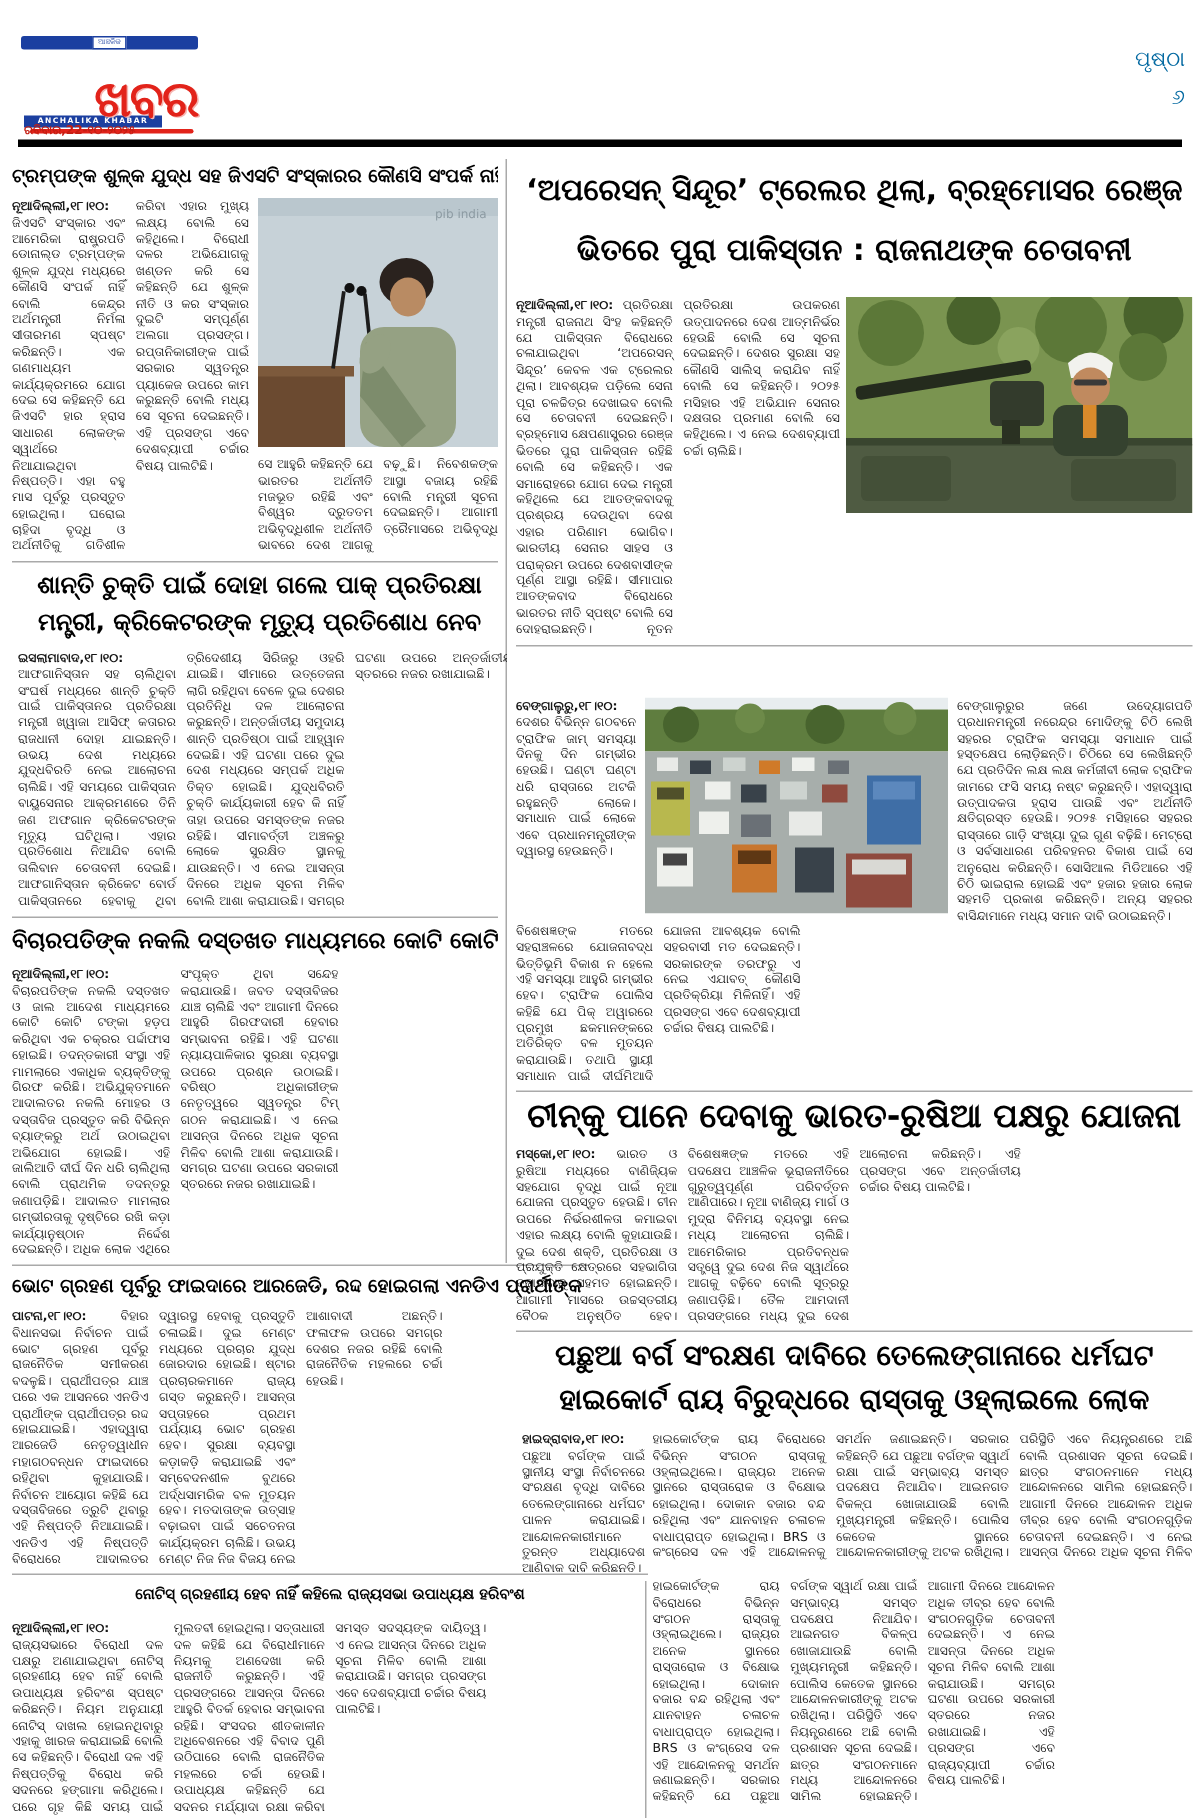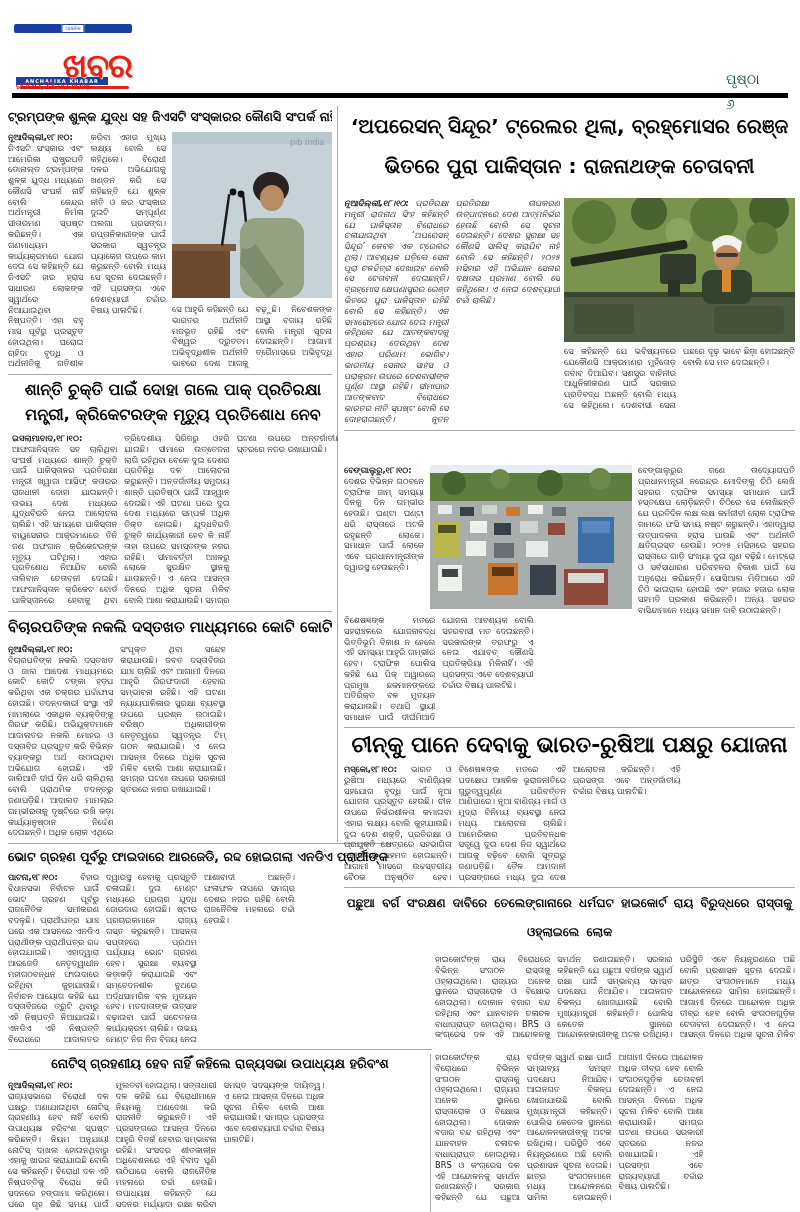--- a/index.html
+++ b/index.html
@@ -14,21 +14,21 @@
   .logo-title{font-size:33px;line-height:34px;font-weight:bold;color:#e2231a;
        letter-spacing:-1px;text-align:right;
        text-shadow:1px 1px 0 #f6b6b2;margin-top:16px;}
   .logo-strip{height:8px;background:#1b3fa0;color:#ffffff;font-size:5px;line-height:8px;
        text-align:center;letter-spacing:1px;font-weight:bold;width:78%;margin:-6px 0 0 2px;}
   .logo-swoosh{height:3px;background:#e2231a;width:92%;margin:1px 0 0 6px;border-radius:2px;}
   .dateline{position:absolute;left:16px;top:82px;font-size:8px;color:#c41d12;font-weight:bold;}
   .banner{position:absolute;left:298px;top:36px;width:404px;height:42px;background:#ffd21c;
        border-radius:9px;display:flex;align-items:center;justify-content:center;}
   .banner-text{font-size:26px;font-weight:bold;color:#000;}
-  .pageno{position:absolute;left:726px;top:28px;width:64px;text-align:left;font-size:14px;line-height:25px;color:#14532d;margin-top:39px;}
+  .pageno{position:absolute;left:726px;top:28px;width:64px;text-align:right;font-size:14px;line-height:25px;color:#0369a1;}
   .masthead-rule{position:absolute;left:12px;top:93px;width:776px;height:5px;background:#000;}
   
   .art{position:absolute;overflow:hidden;}
   .hl{font-weight:bold;color:#000;text-align:center;overflow:hidden;}
   .hl-nowrap{white-space:nowrap;}
   .bd{font-size:8.3px;line-height:1.3;text-align:justify;color:#151515;overflow:hidden;}
   .bd b{font-weight:bold;}
   .cols2{column-count:2;column-gap:7px;column-fill:auto;}
   .cols3{column-count:3;column-gap:7px;column-fill:auto;}
   .cols4{column-count:4;column-gap:7px;column-fill:auto;}
@@ -91,21 +91,21 @@
       <ellipse cx="100" cy="66" rx="12" ry="13" fill="#b98b63"></ellipse>
       <rect x="68" y="86" width="64" height="80" rx="16" fill="#95a183"></rect>
       <path d="M72 96 L112 152 L96 166 L68 132 Z" fill="#7d8c6c"></path>
       <ellipse cx="78" cy="104" rx="9" ry="14" fill="#95a183" transform="rotate(28 78 104)"></ellipse>
     </svg>
     <div style="position:absolute;left:164px;top:198px;width:160px;height:66px;" class="bd cols2">ସେ ଆହୁରି କହିଛନ୍ତି ଯେ ଭାରତର ଅର୍ଥନୀତି ମଜଭୂତ ରହିଛି ଏବଂ ବିଶ୍ୱର ଦ୍ରୁତତମ ଅଭିବୃଦ୍ଧିଶୀଳ ଅର୍ଥନୀତି ଭାବରେ ଦେଶ ଆଗକୁ ବଢ଼ୁଛି। ନିବେଶକଙ୍କ ଆସ୍ଥା ବଜାୟ ରହିଛି ବୋଲି ମନ୍ତ୍ରୀ ସୂଚନା ଦେଇଛନ୍ତି। ଆଗାମୀ ତ୍ରୈମାସରେ ଅଭିବୃଦ୍ଧି ହାର ଅଧିକ ରହିବ ବୋଲି ଆଶା କରାଯାଉଛି।</div>
   </div>
 
   <div class="art" style="left:344px;top:106px;width:451px;height:322px;">
     <div class="hl" style="font-size:20px;line-height:40px;height:84px;">‘ଅପରେସନ୍ ସିନ୍ଦୂର’ ଟ୍ରେଲର ଥିଲା, ବ୍ରହ୍ମୋସର ରେଞ୍ଜ ଭିତରେ ପୁରା ପାକିସ୍ତାନ : ରାଜନାଥଙ୍କ ଚେତାବନୀ</div>
-    <div style="position:absolute;left:0;top:92px;width:216px;height:230px;font-style:italic;" class="bd cols2">
+    <div style="position:absolute;left:0;top:92px;width:216px;height:230px;" class="bd cols2">
       <b>ନୂଆଦିଲ୍ଲୀ,୧୮।୧୦:</b>
       <span>ପ୍ରତିରକ୍ଷା ମନ୍ତ୍ରୀ ରାଜନାଥ ସିଂହ କହିଛନ୍ତି ଯେ ପାକିସ୍ତାନ ବିରୋଧରେ ଚଳାଯାଇଥିବା ‘ଅପରେସନ୍ ସିନ୍ଦୂର’ କେବଳ ଏକ ଟ୍ରେଲର ଥିଲା। ଆବଶ୍ୟକ ପଡ଼ିଲେ ସେନା ପୂରା ଚଳଚ୍ଚିତ୍ର ଦେଖାଇବ ବୋଲି ସେ ଚେତାବନୀ ଦେଇଛନ୍ତି। ବ୍ରହ୍ମୋସ କ୍ଷେପଣାସ୍ତ୍ରର ରେଞ୍ଜ ଭିତରେ ପୁରା ପାକିସ୍ତାନ ରହିଛି ବୋଲି ସେ କହିଛନ୍ତି। ଏକ ସମାରୋହରେ ଯୋଗ ଦେଇ ମନ୍ତ୍ରୀ କହିଥିଲେ ଯେ ଆତଙ୍କବାଦକୁ ପ୍ରଶ୍ରୟ ଦେଉଥିବା ଦେଶ ଏହାର ପରିଣାମ ଭୋଗିବ। ଭାରତୀୟ ସେନାର ସାହସ ଓ ପରାକ୍ରମ ଉପରେ ଦେଶବାସୀଙ୍କ ପୂର୍ଣ୍ଣ ଆସ୍ଥା ରହିଛି। ସୀମାପାର ଆତଙ୍କବାଦ ବିରୋଧରେ ଭାରତର ନୀତି ସ୍ପଷ୍ଟ ବୋଲି ସେ ଦୋହରାଇଛନ୍ତି। ନୂତନ ପ୍ରତିରକ୍ଷା ଉପକରଣ ଉତ୍ପାଦନରେ ଦେଶ ଆତ୍ମନିର୍ଭର ହେଉଛି ବୋଲି ସେ ସୂଚନା ଦେଇଛନ୍ତି। ଦେଶର ସୁରକ୍ଷା ସହ କୌଣସି ସାଲିସ୍ କରାଯିବ ନାହିଁ ବୋଲି ସେ କହିଛନ୍ତି। ୨୦୨୫ ମସିହାର ଏହି ଅଭିଯାନ ସେନାର ଦକ୍ଷତାର ପ୍ରମାଣ ବୋଲି ସେ କହିଥିଲେ। ଏ ନେଇ ଦେଶବ୍ୟାପୀ ଚର୍ଚ୍ଚା ଚାଲିଛି।</span>
     </div>
     <svg class="photo" style="position:absolute;left:220px;top:92px;" width="231" height="144" viewBox="0 0 231 144">
       <rect x="0" y="0" width="231" height="144" fill="#7a9450"></rect>
       <circle cx="30" cy="24" r="22" fill="#5c7838"></circle>
       <circle cx="85" cy="14" r="18" fill="#49632c"></circle>
       <circle cx="150" cy="20" r="24" fill="#5c7838"></circle>
       <circle cx="205" cy="12" r="20" fill="#49632c"></circle>
       <circle cx="115" cy="34" r="14" fill="#8aa35e"></circle>
@@ -116,21 +116,20 @@
       <rect x="150" y="108" width="70" height="28" rx="4" fill="#445038"></rect>
       <rect x="6" y="60" width="118" height="9" rx="3" fill="#242b1d" transform="rotate(-9 6 60)"></rect>
       <rect x="96" y="56" width="36" height="30" rx="4" fill="#333b2c"></rect>
       <rect x="104" y="82" width="12" height="16" fill="#2a3122"></rect>
       <path d="M148 44 q15 -14 30 0 l-2 10 l-26 0 Z" fill="#f2f2ee"></path>
       <ellipse cx="163" cy="60" rx="13" ry="13" fill="#c08a5f"></ellipse>
       <rect x="152" y="55" width="22" height="4" rx="2" fill="#3a3a3a"></rect>
       <rect x="138" y="72" width="50" height="34" rx="9" fill="#35422f"></rect>
       <rect x="158" y="72" width="9" height="22" fill="#d98a2b"></rect>
     </svg>
-    <div style="position:absolute;left:220px;top:240px;width:231px;height:82px;" class="bd cols2">ସେ କହିଛନ୍ତି ଯେ ଭବିଷ୍ୟତରେ ଯେକୌଣସି ଆକ୍ରମଣର ମୁହଁତୋଡ଼ ଜବାବ ଦିଆଯିବ। ସଶସ୍ତ୍ର ବାହିନୀର ଆଧୁନିକୀକରଣ ପାଇଁ ସରକାର ପ୍ରତିବଦ୍ଧ ଅଛନ୍ତି ବୋଲି ମଧ୍ୟ ସେ କହିଥିଲେ। ଦେଶବାସୀ ସେନା ପଛରେ ଦୃଢ଼ ଭାବେ ଛିଡ଼ା ହୋଇଛନ୍ତି ବୋଲି ସେ ମତ ଦେଇଛନ୍ତି।</div>
   </div>
 
   <div class="art" style="left:8px;top:377px;width:330px;height:233px;">
     <div class="hl" style="font-size:16px;line-height:25px;height:52px;">ଶାନ୍ତି ଚୁକ୍ତି ପାଇଁ ଦୋହା ଗଲେ ପାକ୍ ପ୍ରତିରକ୍ଷା ମନ୍ତ୍ରୀ, କ୍ରିକେଟରଙ୍କ ମୃତ୍ୟୁ ପ୍ରତିଶୋଧ ନେବ କହିଲା ତାଲିବାନ</div>
     <div style="position:absolute;left:4px;top:56px;width:330px;height:177px;" class="bd cols3">
       <b>ଇସଲାମାବାଦ,୧୮।୧୦:</b>
       <span>ଆଫଗାନିସ୍ତାନ ସହ ଚାଲିଥିବା ସଂଘର୍ଷ ମଧ୍ୟରେ ଶାନ୍ତି ଚୁକ୍ତି ପାଇଁ ପାକିସ୍ତାନର ପ୍ରତିରକ୍ଷା ମନ୍ତ୍ରୀ ଖ୍ୱାଜା ଆସିଫ୍ କତାରର ରାଜଧାନୀ ଦୋହା ଯାଇଛନ୍ତି। ଉଭୟ ଦେଶ ମଧ୍ୟରେ ଯୁଦ୍ଧବିରତି ନେଇ ଆଲୋଚନା ଚାଲିଛି। ଏହି ସମୟରେ ପାକିସ୍ତାନ ବାୟୁସେନାର ଆକ୍ରମଣରେ ତିନି ଜଣ ଅଫଗାନ କ୍ରିକେଟରଙ୍କ ମୃତ୍ୟୁ ଘଟିଥିଲା। ଏହାର ପ୍ରତିଶୋଧ ନିଆଯିବ ବୋଲି ତାଲିବାନ ଚେତାବନୀ ଦେଇଛି। ଆଫଗାନିସ୍ତାନ କ୍ରିକେଟ ବୋର୍ଡ ପାକିସ୍ତାନରେ ହେବାକୁ ଥିବା ତ୍ରିଦେଶୀୟ ସିରିଜରୁ ଓହରି ଯାଇଛି। ସୀମାରେ ଉତ୍ତେଜନା ଲାଗି ରହିଥିବା ବେଳେ ଦୁଇ ଦେଶର ପ୍ରତିନିଧି ଦଳ ଆଲୋଚନା କରୁଛନ୍ତି। ଅନ୍ତର୍ଜାତୀୟ ସମୁଦାୟ ଶାନ୍ତି ପ୍ରତିଷ୍ଠା ପାଇଁ ଆହ୍ୱାନ ଦେଇଛି। ଏହି ଘଟଣା ପରେ ଦୁଇ ଦେଶ ମଧ୍ୟରେ ସମ୍ପର୍କ ଅଧିକ ତିକ୍ତ ହୋଇଛି। ଯୁଦ୍ଧବିରତି ଚୁକ୍ତି କାର୍ଯ୍ୟକାରୀ ହେବ କି ନାହିଁ ତାହା ଉପରେ ସମସ୍ତଙ୍କ ନଜର ରହିଛି। ସୀମାବର୍ତ୍ତୀ ଅଞ୍ଚଳରୁ ଲୋକେ ସୁରକ୍ଷିତ ସ୍ଥାନକୁ ଯାଉଛନ୍ତି। ଏ ନେଇ ଆସନ୍ତା ଦିନରେ ଅଧିକ ସୂଚନା ମିଳିବ ବୋଲି ଆଶା କରାଯାଉଛି। ସମଗ୍ର ଘଟଣା ଉପରେ ଅନ୍ତର୍ଜାତୀୟ ସ୍ତରରେ ନଜର ରଖାଯାଇଛି।</span>
     </div>
   </div>
 
@@ -194,26 +193,30 @@
 
   <div class="art" style="left:8px;top:846px;width:385px;height:202px;">
     <div class="hl hl-nowrap" style="font-size:12.5px;height:22px;line-height:22px;">ଭୋଟ ଗ୍ରହଣ ପୂର୍ବରୁ ଫାଇଦାରେ ଆରଜେଡି, ରଦ୍ଦ ହୋଇଗଲା ଏନଡିଏ ପ୍ରାର୍ଥୀଙ୍କ ପ୍ରାର୍ଥୀପତ୍ର</div>
     <div style="position:absolute;left:0;top:26px;width:385px;height:176px;" class="bd cols4">
       <b>ପାଟନା,୧୮।୧୦:</b>
       <span>ବିହାର ବିଧାନସଭା ନିର୍ବାଚନ ପାଇଁ ଭୋଟ ଗ୍ରହଣ ପୂର୍ବରୁ ରାଜନୈତିକ ସମୀକରଣ ବଦଳୁଛି। ପ୍ରାର୍ଥୀପତ୍ର ଯାଞ୍ଚ ପରେ ଏକ ଆସନରେ ଏନଡିଏ ପ୍ରାର୍ଥୀଙ୍କ ପ୍ରାର୍ଥୀପତ୍ର ରଦ୍ଦ ହୋଇଯାଇଛି। ଏହାଦ୍ୱାରା ଆରଜେଡି ନେତୃତ୍ୱାଧୀନ ମହାଗଠବନ୍ଧନ ଫାଇଦାରେ ରହିଥିବା କୁହାଯାଉଛି। ନିର୍ବାଚନ ଆୟୋଗ କହିଛି ଯେ ଦସ୍ତାବିଜରେ ତ୍ରୁଟି ଥିବାରୁ ଏହି ନିଷ୍ପତ୍ତି ନିଆଯାଇଛି। ଏନଡିଏ ଏହି ନିଷ୍ପତ୍ତି ବିରୋଧରେ ଆଦାଲତର ଦ୍ୱାରସ୍ଥ ହେବାକୁ ପ୍ରସ୍ତୁତି ଚଳାଇଛି। ଦୁଇ ମେଣ୍ଟ ମଧ୍ୟରେ ପ୍ରଚାର ଯୁଦ୍ଧ ଜୋରଦାର ହୋଇଛି। ଷ୍ଟାର ପ୍ରଚାରକମାନେ ରାଜ୍ୟ ଗସ୍ତ କରୁଛନ୍ତି। ଆସନ୍ତା ସପ୍ତାହରେ ପ୍ରଥମ ପର୍ଯ୍ୟାୟ ଭୋଟ ଗ୍ରହଣ ହେବ। ସୁରକ୍ଷା ବ୍ୟବସ୍ଥା କଡ଼ାକଡ଼ି କରାଯାଇଛି ଏବଂ ସମ୍ବେଦନଶୀଳ ବୁଥରେ ଅର୍ଦ୍ଧସାମରିକ ବଳ ମୁତୟନ ହେବ। ମତଦାତାଙ୍କ ଉତ୍ସାହ ବଢ଼ାଇବା ପାଇଁ ସଚେତନତା କାର୍ଯ୍ୟକ୍ରମ ଚାଲିଛି। ଉଭୟ ମେଣ୍ଟ ନିଜ ନିଜ ବିଜୟ ନେଇ ଆଶାବାଦୀ ଅଛନ୍ତି। ଫଳାଫଳ ଉପରେ ସମଗ୍ର ଦେଶର ନଜର ରହିଛି ବୋଲି ରାଜନୈତିକ ମହଲରେ ଚର୍ଚ୍ଚା ହେଉଛି।</span>
     </div>
   </div>
 
   <div class="art" style="left:344px;top:890px;width:451px;height:322px;">
-    <div class="hl" style="font-size:12px;line-height:29px;height:58px;font-family:Liberation Mono, monospace;">ପଛୁଆ ବର୍ଗ ସଂରକ୍ଷଣ ଦାବିରେ ତେଲେଙ୍ଗାନାରେ ଧର୍ମଘଟ ହାଇକୋର୍ଟ ରାୟ ବିରୁଦ୍ଧରେ ରାସ୍ତାକୁ ଓହ୍ଲାଇଲେ ଲୋକ</div>
+    <div class="hl" style="font-size:19px;line-height:29px;height:58px;">ପଛୁଆ ବର୍ଗ ସଂରକ୍ଷଣ ଦାବିରେ ତେଲେଙ୍ଗାନାରେ ଧର୍ମଘଟ ହାଇକୋର୍ଟ ରାୟ ବିରୁଦ୍ଧରେ ରାସ୍ତାକୁ ଓହ୍ଲାଇଲେ ଲୋକ</div>
+    <div style="position:absolute;left:4px;top:64px;width:82px;height:94px;" class="bd">
+      <b>ହାଇଦ୍ରାବାଦ,୧୮।୧୦:</b>
+      <span>ପଛୁଆ ବର୍ଗଙ୍କ ପାଇଁ ସ୍ଥାନୀୟ ସଂସ୍ଥା ନିର୍ବାଚନରେ ସଂରକ୍ଷଣ ବୃଦ୍ଧି ଦାବିରେ ତେଲେଙ୍ଗାନାରେ ଧର୍ମଘଟ ପାଳନ କରାଯାଇଛି। ଆନ୍ଦୋଳନକାରୀମାନେ ତୁରନ୍ତ ଅଧ୍ୟାଦେଶ ଆଣିବାକୁ ଦାବି କରିଛନ୍ତି।</span>
+    </div>
     <div style="position:absolute;left:91px;top:64px;width:360px;height:94px;" class="bd cols3">ହାଇକୋର୍ଟଙ୍କ ରାୟ ବିରୋଧରେ ବିଭିନ୍ନ ସଂଗଠନ ରାସ୍ତାକୁ ଓହ୍ଲାଇଥିଲେ। ରାଜ୍ୟର ଅନେକ ସ୍ଥାନରେ ରାସ୍ତାରୋକ ଓ ବିକ୍ଷୋଭ ହୋଇଥିଲା। ଦୋକାନ ବଜାର ବନ୍ଦ ରହିଥିଲା ଏବଂ ଯାନବାହନ ଚଳାଚଳ ବାଧାପ୍ରାପ୍ତ ହୋଇଥିଲା। BRS ଓ କଂଗ୍ରେସ ଦଳ ଏହି ଆନ୍ଦୋଳନକୁ ସମର୍ଥନ ଜଣାଇଛନ୍ତି। ସରକାର କହିଛନ୍ତି ଯେ ପଛୁଆ ବର୍ଗଙ୍କ ସ୍ୱାର୍ଥ ରକ୍ଷା ପାଇଁ ସମ୍ଭାବ୍ୟ ସମସ୍ତ ପଦକ୍ଷେପ ନିଆଯିବ। ଆଇନଗତ ବିକଳ୍ପ ଖୋଜାଯାଉଛି ବୋଲି ମୁଖ୍ୟମନ୍ତ୍ରୀ କହିଛନ୍ତି। ପୋଲିସ କେତେକ ସ୍ଥାନରେ ଆନ୍ଦୋଳନକାରୀଙ୍କୁ ଅଟକ ରଖିଥିଲା। ପରିସ୍ଥିତି ଏବେ ନିୟନ୍ତ୍ରଣରେ ଅଛି ବୋଲି ପ୍ରଶାସନ ସୂଚନା ଦେଇଛି। ଛାତ୍ର ସଂଗଠନମାନେ ମଧ୍ୟ ଆନ୍ଦୋଳନରେ ସାମିଲ ହୋଇଛନ୍ତି। ଆଗାମୀ ଦିନରେ ଆନ୍ଦୋଳନ ଅଧିକ ତୀବ୍ର ହେବ ବୋଲି ସଂଗଠନଗୁଡ଼ିକ ଚେତାବନୀ ଦେଇଛନ୍ତି। ଏ ନେଇ ଆସନ୍ତା ଦିନରେ ଅଧିକ ସୂଚନା ମିଳିବ ବୋଲି ଆଶା କରାଯାଉଛି। ସମଗ୍ର ଘଟଣା ଉପରେ ସରକାରୀ ସ୍ତରରେ ନଜର ରଖାଯାଇଛି। ଏହି ପ୍ରସଙ୍ଗ ଏବେ ରାଜ୍ୟବ୍ୟାପୀ ଚର୍ଚ୍ଚାର ବିଷୟ ପାଲଟିଛି।</div>
     <div style="position:absolute;left:91px;top:162px;width:360px;height:160px;" class="bd cols4">ହାଇକୋର୍ଟଙ୍କ ରାୟ ବିରୋଧରେ ବିଭିନ୍ନ ସଂଗଠନ ରାସ୍ତାକୁ ଓହ୍ଲାଇଥିଲେ। ରାଜ୍ୟର ଅନେକ ସ୍ଥାନରେ ରାସ୍ତାରୋକ ଓ ବିକ୍ଷୋଭ ହୋଇଥିଲା। ଦୋକାନ ବଜାର ବନ୍ଦ ରହିଥିଲା ଏବଂ ଯାନବାହନ ଚଳାଚଳ ବାଧାପ୍ରାପ୍ତ ହୋଇଥିଲା। BRS ଓ କଂଗ୍ରେସ ଦଳ ଏହି ଆନ୍ଦୋଳନକୁ ସମର୍ଥନ ଜଣାଇଛନ୍ତି। ସରକାର କହିଛନ୍ତି ଯେ ପଛୁଆ ବର୍ଗଙ୍କ ସ୍ୱାର୍ଥ ରକ୍ଷା ପାଇଁ ସମ୍ଭାବ୍ୟ ସମସ୍ତ ପଦକ୍ଷେପ ନିଆଯିବ। ଆଇନଗତ ବିକଳ୍ପ ଖୋଜାଯାଉଛି ବୋଲି ମୁଖ୍ୟମନ୍ତ୍ରୀ କହିଛନ୍ତି। ପୋଲିସ କେତେକ ସ୍ଥାନରେ ଆନ୍ଦୋଳନକାରୀଙ୍କୁ ଅଟକ ରଖିଥିଲା। ପରିସ୍ଥିତି ଏବେ ନିୟନ୍ତ୍ରଣରେ ଅଛି ବୋଲି ପ୍ରଶାସନ ସୂଚନା ଦେଇଛି। ଛାତ୍ର ସଂଗଠନମାନେ ମଧ୍ୟ ଆନ୍ଦୋଳନରେ ସାମିଲ ହୋଇଛନ୍ତି। ଆଗାମୀ ଦିନରେ ଆନ୍ଦୋଳନ ଅଧିକ ତୀବ୍ର ହେବ ବୋଲି ସଂଗଠନଗୁଡ଼ିକ ଚେତାବନୀ ଦେଇଛନ୍ତି। ଏ ନେଇ ଆସନ୍ତା ଦିନରେ ଅଧିକ ସୂଚନା ମିଳିବ ବୋଲି ଆଶା କରାଯାଉଛି। ସମଗ୍ର ଘଟଣା ଉପରେ ସରକାରୀ ସ୍ତରରେ ନଜର ରଖାଯାଇଛି। ଏହି ପ୍ରସଙ୍ଗ ଏବେ ରାଜ୍ୟବ୍ୟାପୀ ଚର୍ଚ୍ଚାର ବିଷୟ ପାଲଟିଛି।</div>
   </div>
 
   <div class="art" style="left:8px;top:1052px;width:424px;height:160px;">
-    <div class="hl hl-nowrap" style="font-size:13px;height:24px;line-height:24px;">ନୋଟିସ୍ ଗ୍ରହଣୀୟ ହେବ ନାହିଁ କହିଲେ ରାଜ୍ୟସଭା ଉପାଧ୍ୟକ୍ଷ ହରିବଂଶ</div>
+    <div class="hl hl-nowrap" style="font-size:10px;height:24px;line-height:24px;">ନୋଟିସ୍ ଗ୍ରହଣୀୟ ହେବ ନାହିଁ କହିଲେ ରାଜ୍ୟସଭା ଉପାଧ୍ୟକ୍ଷ ହରିବଂଶ</div>
     <div style="position:absolute;left:0;top:28px;width:424px;height:132px;" class="bd cols4">
       <b>ନୂଆଦିଲ୍ଲୀ,୧୮।୧୦:</b>
       <span>ରାଜ୍ୟସଭାରେ ବିରୋଧୀ ଦଳ ପକ୍ଷରୁ ଅଣାଯାଇଥିବା ନୋଟିସ୍ ଗ୍ରହଣୀୟ ହେବ ନାହିଁ ବୋଲି ଉପାଧ୍ୟକ୍ଷ ହରିବଂଶ ସ୍ପଷ୍ଟ କରିଛନ୍ତି। ନିୟମ ଅନୁଯାୟୀ ନୋଟିସ୍ ଦାଖଲ ହୋଇନଥିବାରୁ ଏହାକୁ ଖାରଜ କରାଯାଇଛି ବୋଲି ସେ କହିଛନ୍ତି। ବିରୋଧୀ ଦଳ ଏହି ନିଷ୍ପତ୍ତିକୁ ବିରୋଧ କରି ସଦନରେ ହଙ୍ଗାମା କରିଥିଲେ। ପରେ ଗୃହ କିଛି ସମୟ ପାଇଁ ମୁଲତବୀ ହୋଇଥିଲା। ସତ୍ତାଧାରୀ ଦଳ କହିଛି ଯେ ବିରୋଧୀମାନେ ନିୟମକୁ ଅଣଦେଖା କରି ରାଜନୀତି କରୁଛନ୍ତି। ଏହି ପ୍ରସଙ୍ଗରେ ଆସନ୍ତା ଦିନରେ ଆହୁରି ବିତର୍କ ହେବାର ସମ୍ଭାବନା ରହିଛି। ସଂସଦର ଶୀତକାଳୀନ ଅଧିବେଶନରେ ଏହି ବିବାଦ ପୁଣି ଉଠିପାରେ ବୋଲି ରାଜନୈତିକ ମହଲରେ ଚର୍ଚ୍ଚା ହେଉଛି। ଉପାଧ୍ୟକ୍ଷ କହିଛନ୍ତି ଯେ ସଦନର ମର୍ଯ୍ୟାଦା ରକ୍ଷା କରିବା ସମସ୍ତ ସଦସ୍ୟଙ୍କ ଦାୟିତ୍ୱ। ଏ ନେଇ ଆସନ୍ତା ଦିନରେ ଅଧିକ ସୂଚନା ମିଳିବ ବୋଲି ଆଶା କରାଯାଉଛି। ସମଗ୍ର ପ୍ରସଙ୍ଗ ଏବେ ଦେଶବ୍ୟାପୀ ଚର୍ଚ୍ଚାର ବିଷୟ ପାଲଟିଛି।</span>
     </div>
   </div>
 
 </div>
 
 </body></html>

